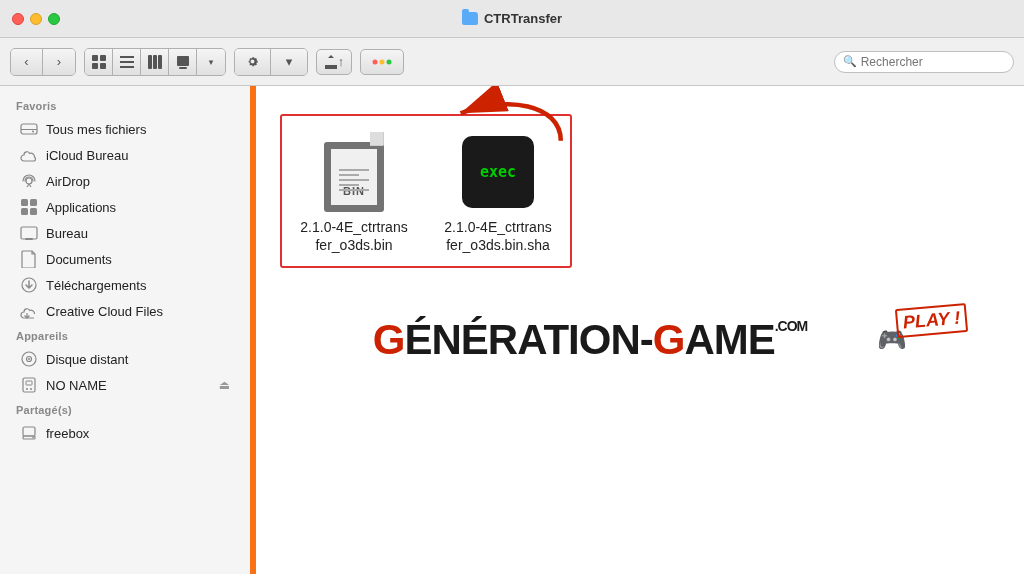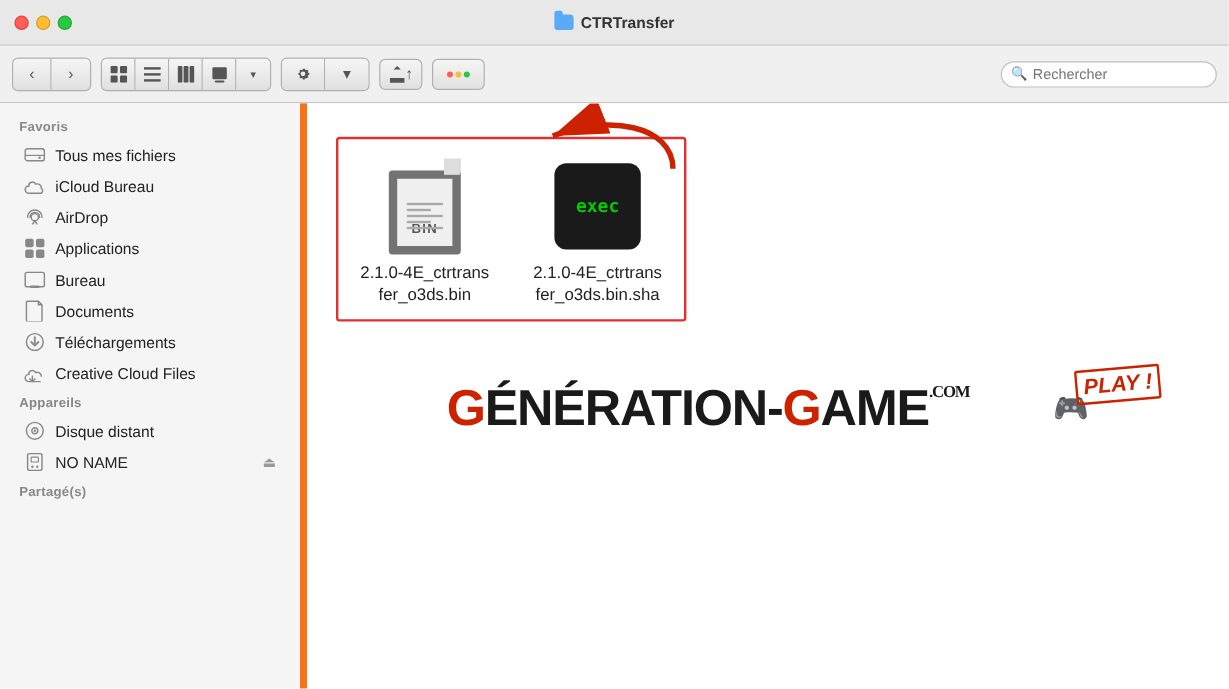--- a/index.html
+++ b/index.html
@@ -396,21 +396,20 @@
       color: #1a1a1a;
     }
     .gg-text .red { color: #cc2200; }
     .gg-text .dot-com {
       font-size: 14px;
       color: #1a1a1a;
       vertical-align: super;
       font-weight: 700;
       position: relative;
       top: -8px;
-      font-family: Liberation Serif, serif;
     }
     .gg-play {
       position: absolute;
       top: -10px;
       right: -60px;
       color: #cc2200;
       font-size: 18px;
       font-weight: 900;
       font-family: Arial, sans-serif;
       font-style: italic;
@@ -640,20 +639,30 @@
           <circle cx="7" cy="13" r="1" fill="#888"></circle>
           <circle cx="11" cy="13" r="1" fill="#888"></circle>
         </svg>
       </span>
       <span class="sidebar-item-label">NO NAME</span>
       <span class="sidebar-item-eject">⏏</span>
     </div>
 
     <div class="sidebar-section-header">Partagé(s)</div>
 
+    <div class="sidebar-item">
+      <span class="sidebar-item-icon">
+        <svg width="18" height="18" viewBox="0 0 18 18" fill="none">
+          <rect x="3" y="3" width="12" height="9" rx="1.5" stroke="#888" stroke-width="1.2" fill="none"></rect>
+          <rect x="3" y="12" width="12" height="3" rx="1" stroke="#888" stroke-width="1.2" fill="none"></rect>
+          <circle cx="13" cy="13.5" r="0.8" fill="#888"></circle>
+        </svg>
+      </span>
+      <span class="sidebar-item-label">freebox</span>
+    </div>
 
   </div>
 
   <div class="content-area">
 
     <svg class="arrow-overlay" viewBox="0 0 794 536" xmlns="http://www.w3.org/2000/svg" style="position:absolute;top:0;left:0;width:100%;height:100%;pointer-events:none;z-index:10;">
       <defs>
         <marker id="arrowhead" markerWidth="10" markerHeight="7" refX="10" refY="3.5" orient="auto">
           <polygon points="0 0, 10 3.5, 0 7" fill="#cc2200"></polygon>
         </marker>

